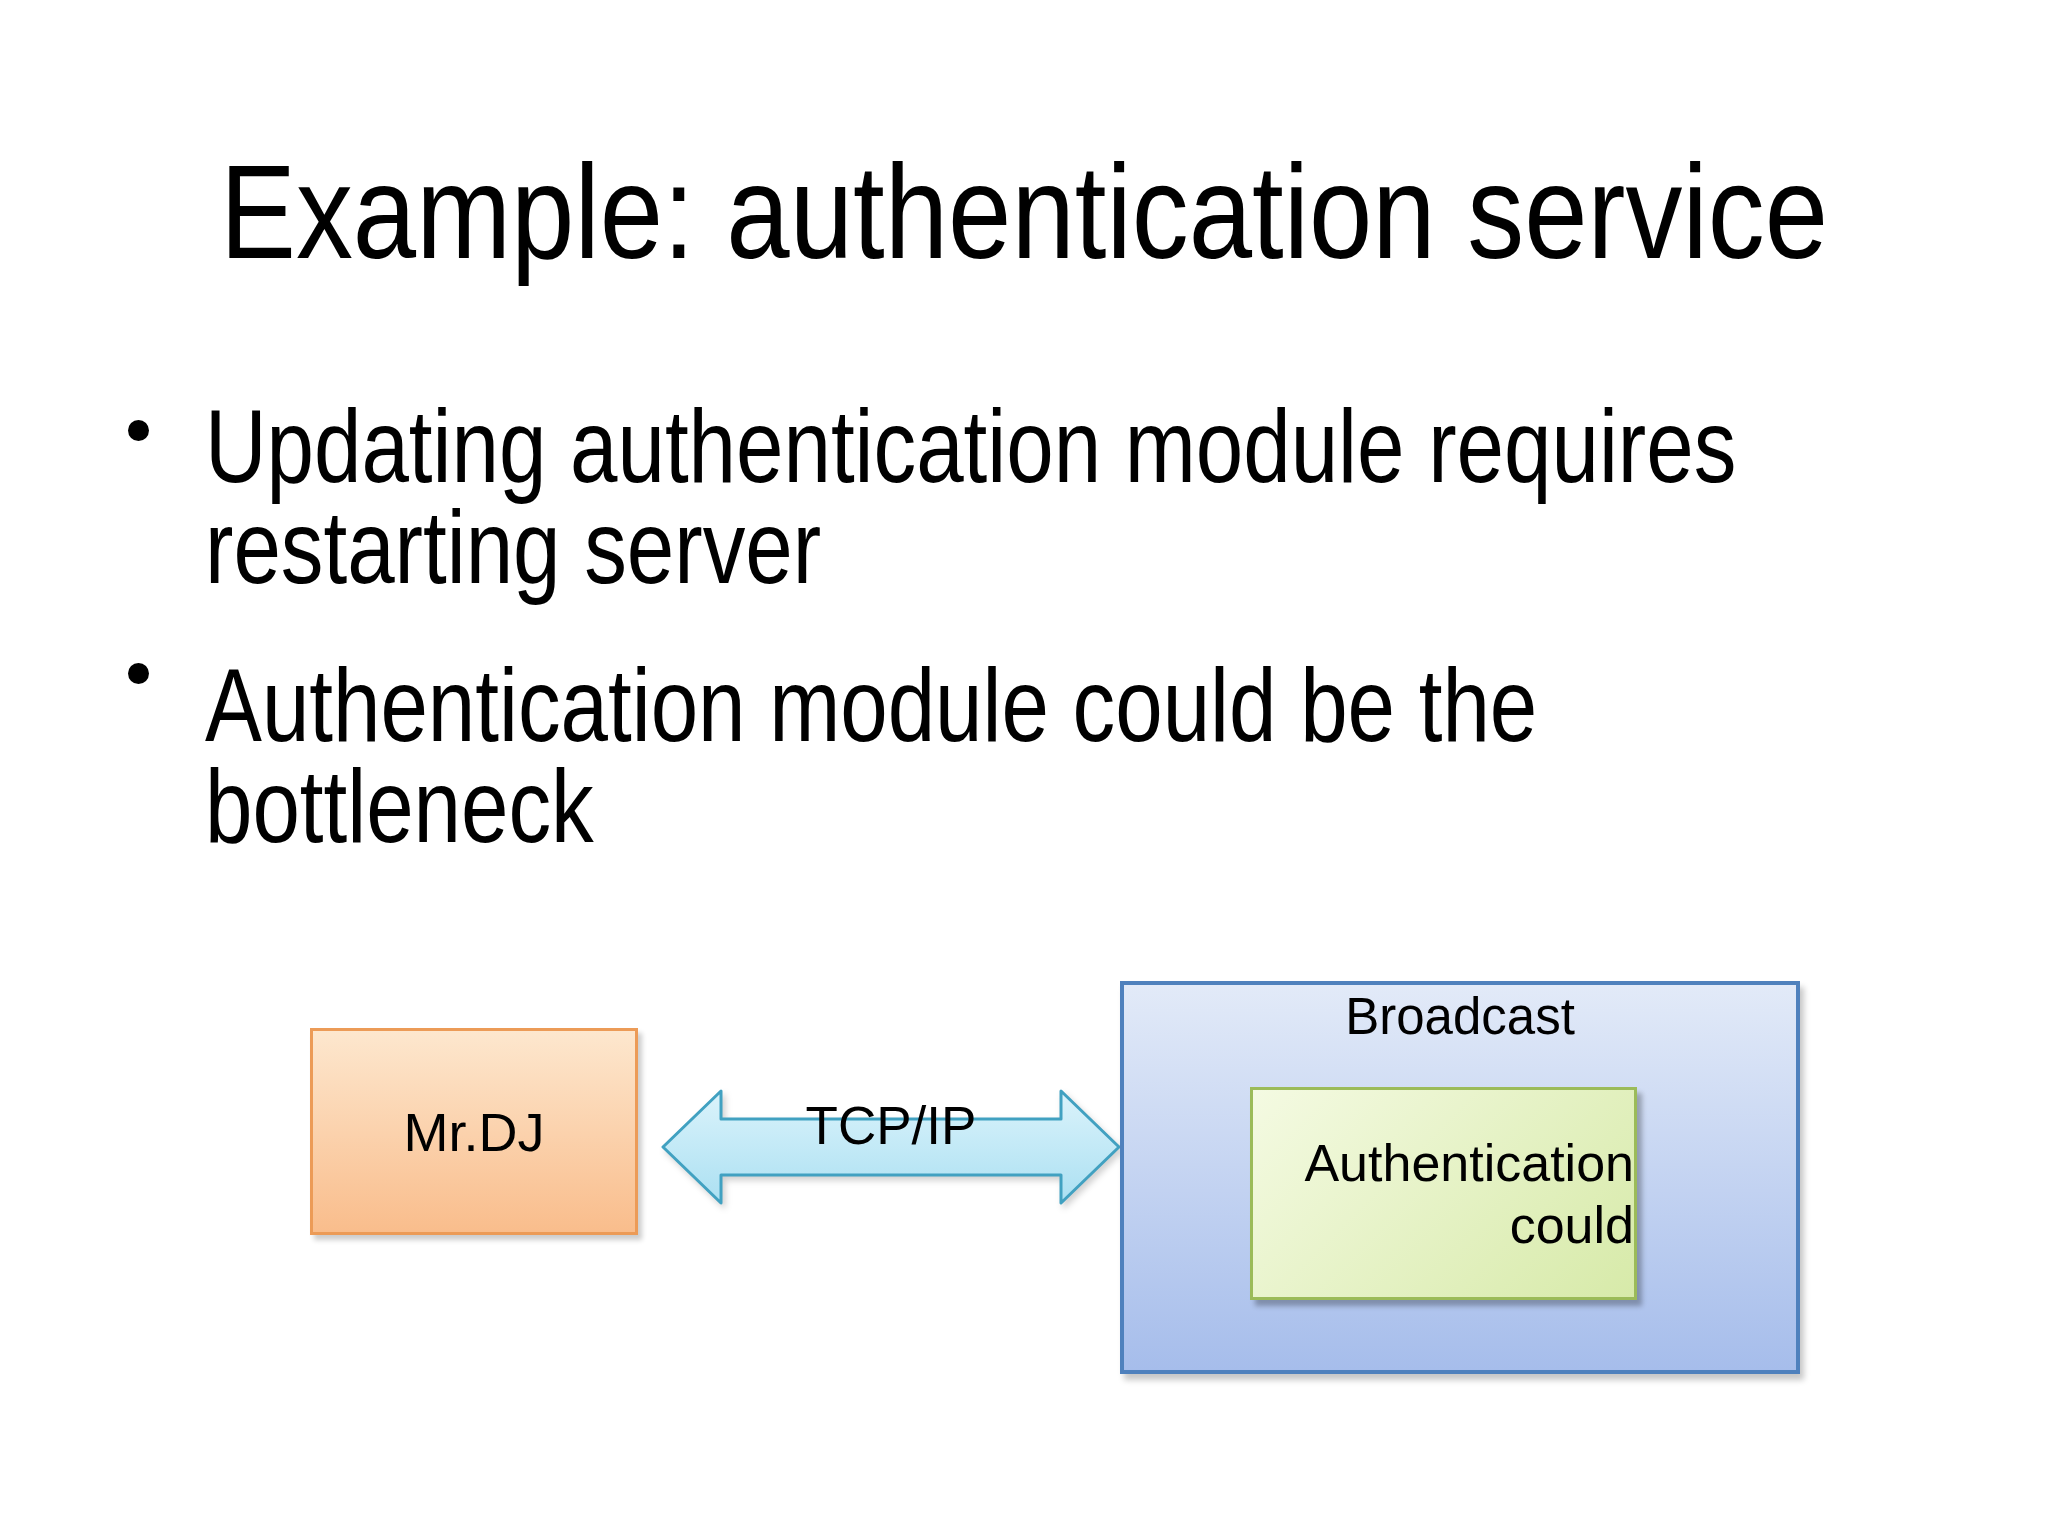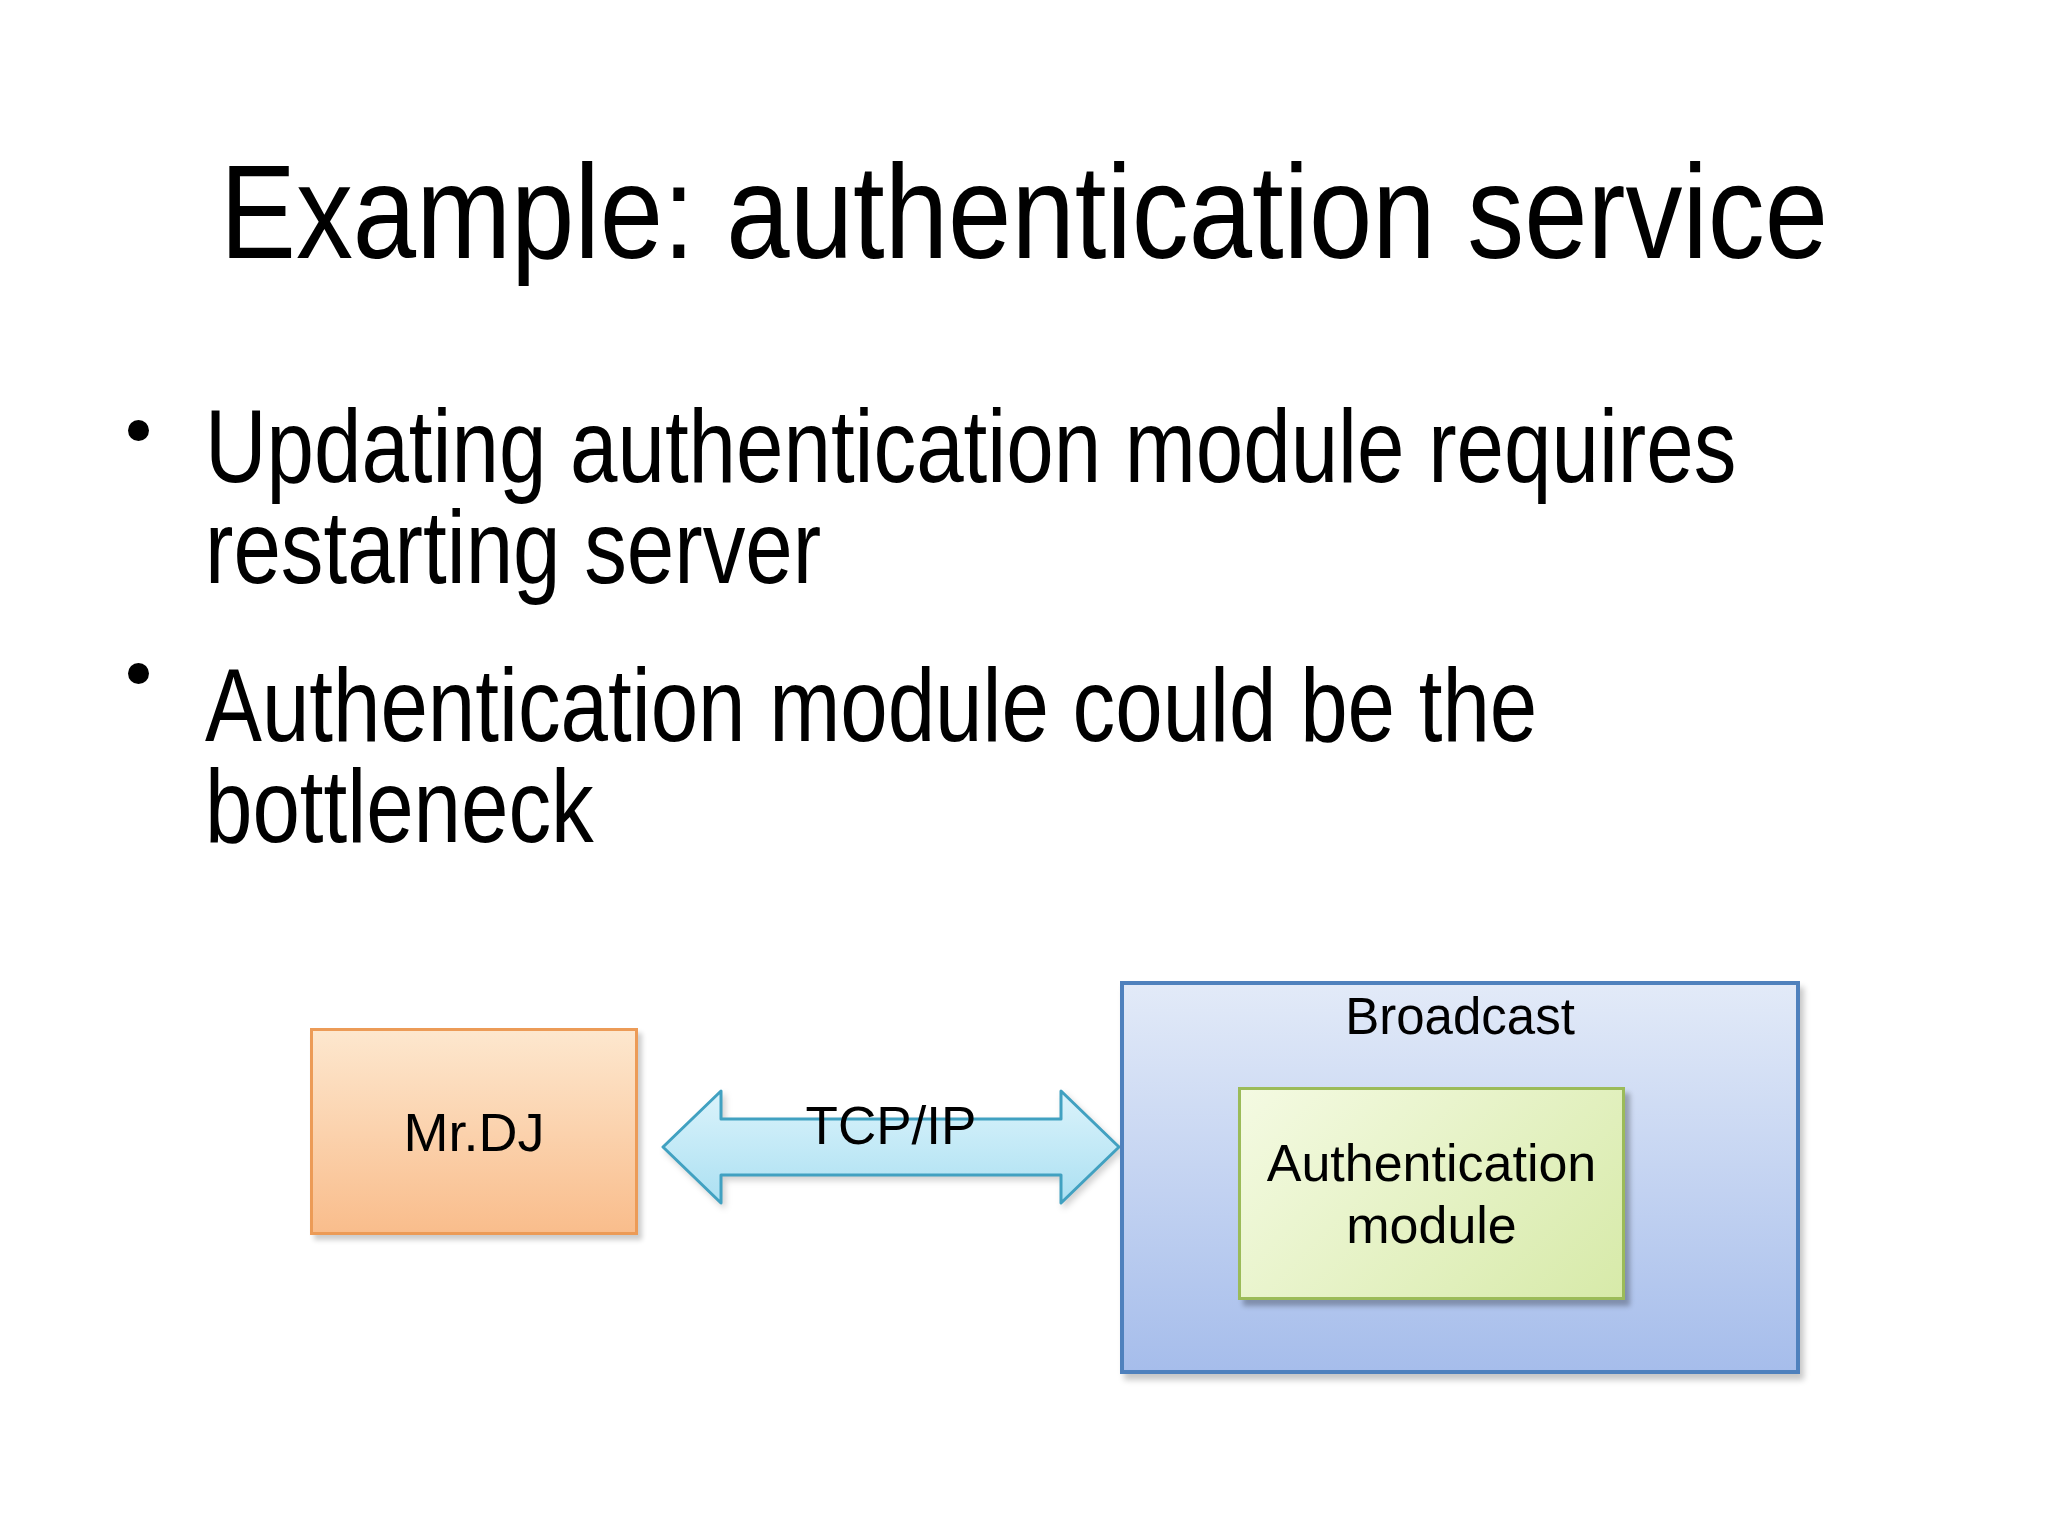--- a/index.html
+++ b/index.html
@@ -116,31 +116,31 @@
     left: 0;
     top: 4px;
     width: 100%;
     text-align: center;
     font-size: 51px;
     line-height: 56px;
   }
 
   .module-box {
     position: absolute;
-    left: 114px;   
+    left: 126px;   
     top: 102px;    
     width: 387px;
     height: 213px;
     box-sizing: border-box;
     border: 3px solid var(--module-border, #9BBB59);
     background: linear-gradient(135deg, var(--module-fill-top, #F4FAE2), var(--module-fill-bottom, #D7EAA9));
     box-shadow: 5px 6px 5px rgba(0,0,0,0.28);
     display: flex;
     flex-direction: column;
-    align-items: center;
+    align-items: flex-end;
     justify-content: center;
     text-align: center;
   }
   .module-line {
     font-size: 52px;
     line-height: 62px;
     white-space: nowrap;
   }
 </style>
 </head>
@@ -176,18 +176,18 @@
         </linearGradient>
       </defs>
       <polygon points="2,61 60,5 60,33 400,33 400,5 458,61 400,117 400,89 60,89 60,117" fill="url(#arrowGrad)" style="stroke: var(--arrow-border, #41A1C1);" stroke-width="3" stroke-linejoin="round"></polygon>
     </svg>
     <div class="arrow-label">TCP/IP</div>
 
     <div class="box server-box">
       <div class="server-label">Broadcast</div>
       <div class="module-box">
         <div class="module-line">Authentication</div>
-        <div class="module-line">module</div>
+        <div class="module-line">could</div>
       </div>
     </div>
 
   </div>
 </div>
 
 </body></html>

